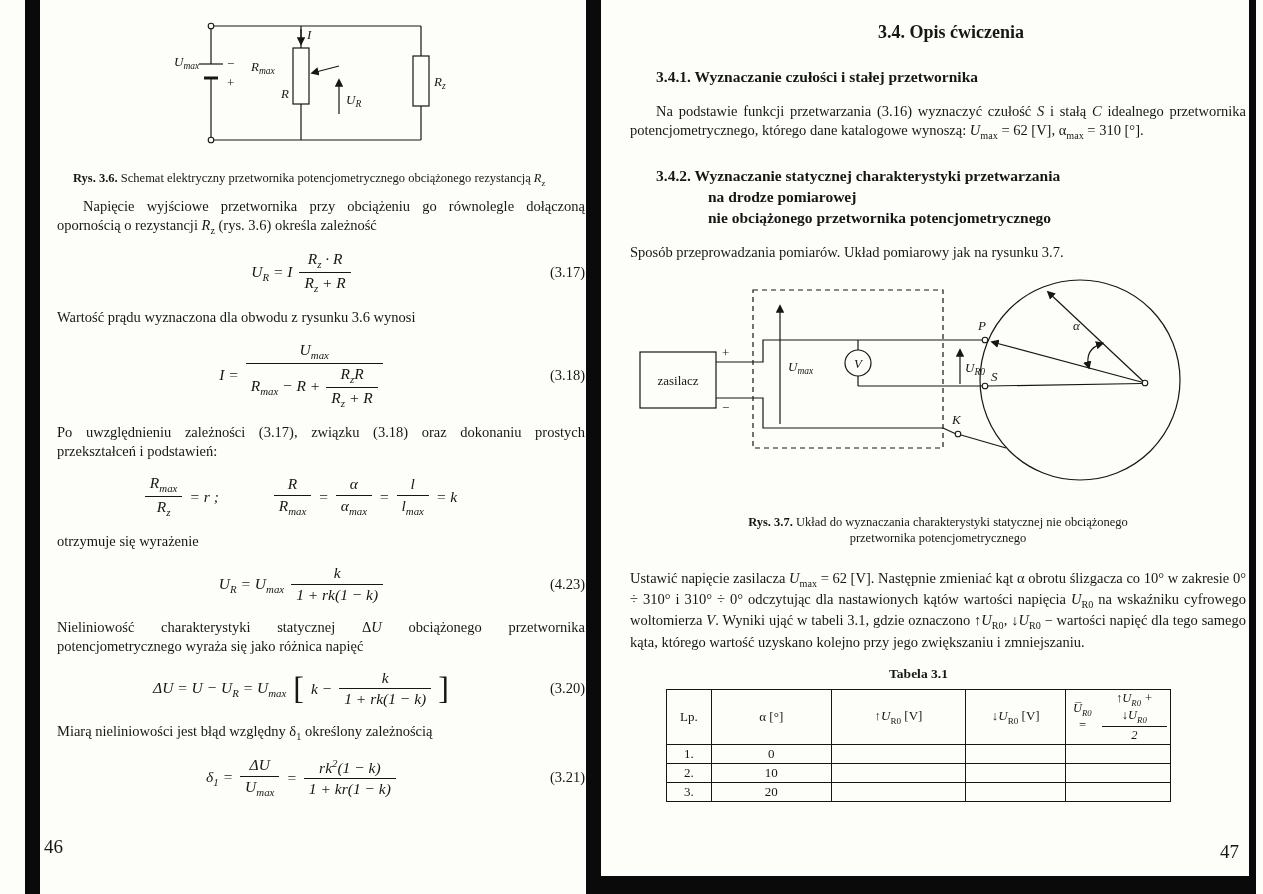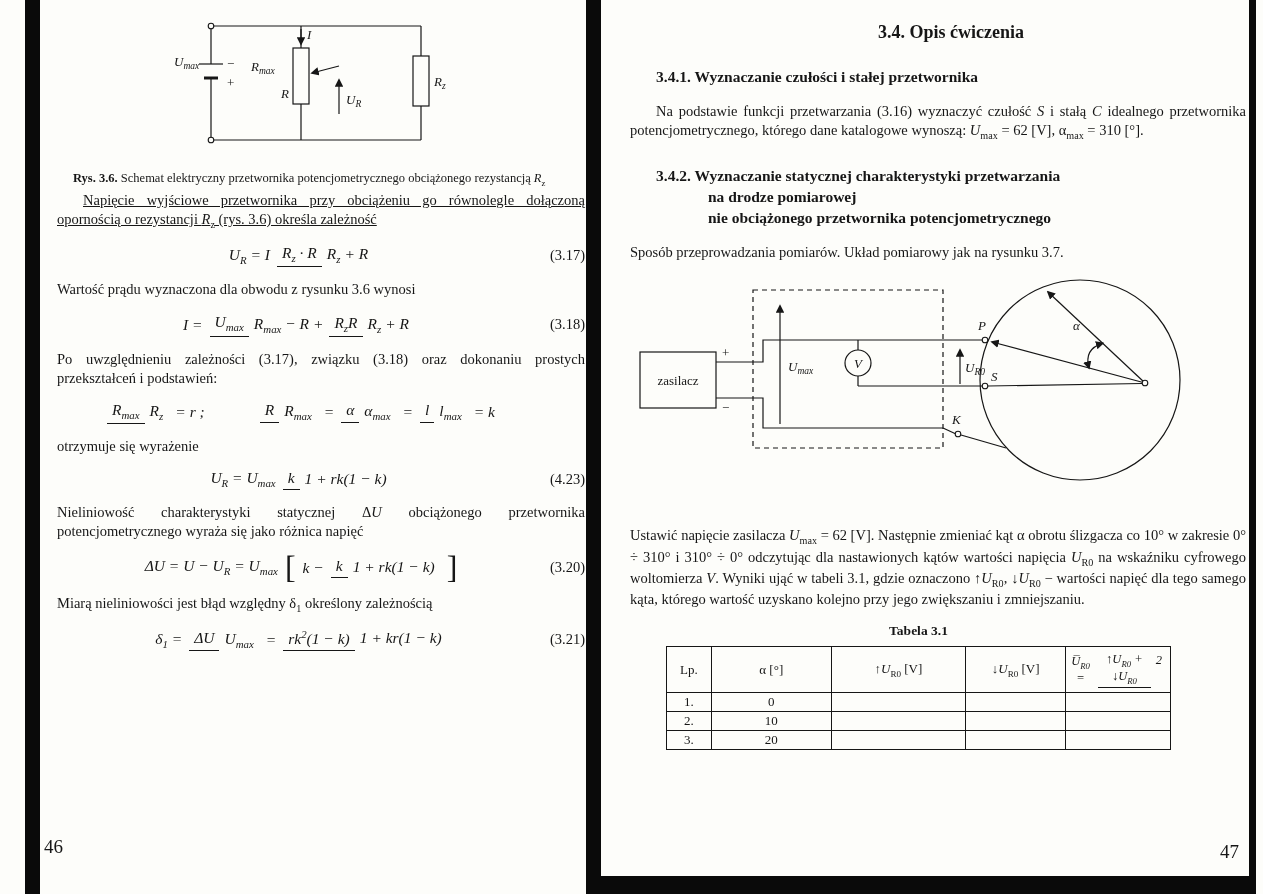--- a/index.html
+++ b/index.html
@@ -29,34 +29,34 @@
   sup { font-size: 70%; }
 
   .caption { font-size: 12.5px; line-height: 1.3; margin-top: 10px; }
   .cap-b { font-weight: bold; }
   .center { text-align: center; }
 
   
   .eq { display: flex; align-items: center; margin: 13px 0; font-style: italic; font-size: 15.5px; }
   .eq-body { flex: 1; display: flex; justify-content: center; align-items: center; gap: 7px; padding-left: 30px; }
   .eq-label { width: 70px; text-align: right; font-style: normal; font-size: 14.5px; }
-  .frac { display: inline-flex; align-items: stretch; vertical-align: middle; }
+  .frac { display: inline-flex; flex-direction: column; align-items: stretch; vertical-align: middle; }
   .frac > .num { border-bottom: 1px solid #161616; text-align: center; padding: 0 5px 1px; line-height: 1.2; }
   .frac > .den { text-align: center; padding: 1px 5px 0; line-height: 1.2; }
   .frow { display: inline-flex; align-items: center; justify-content: center; gap: 6px; }
   .bigbr { font-size: 32px; font-weight: 400; line-height: 0.85; font-style: normal; }
   .gap-right { margin-right: 48px; }
 
   
   .h1 { font-weight: bold; font-size: 18px; margin: 10px 0 0 26px; text-align: center; }
   .h2 { font-weight: bold; font-size: 15.5px; margin: 24px 0 0 26px; line-height: 1.35; }
   .h2 .hang { padding-left: 52px; display: block; }
 
   .m-t14 { margin-top: 14px; }
-  .m-t18 { margin-top: 2px; text-decoration: underline; }
+  .m-t18 { margin-top: 8px; }
   .m-t22 { margin-top: 22px; }
 
   
   .figwrap36 { display: block; margin: 2px auto 0; }
   .figwrap37 { display: block; margin: 14px 0 0 8px; }
   svg text { font-family: "Liberation Serif", "DejaVu Serif", serif; font-size: 13px; fill: #161616; }
   .ssub { font-size: 9.5px; }
   .it { font-style: italic; }
   .up { font-style: normal; }
 
@@ -295,20 +295,24 @@
         <text x="150" y="95" class="it"><tspan>U</tspan><tspan class="ssub" dy="3">max</tspan></text>
         <text x="220" y="92" text-anchor="middle" class="it" font-size="12">V</text>
         <text x="340" y="54" class="it">P</text>
         <text x="353" y="105" class="it">S</text>
         <text x="314" y="148" class="it">K</text>
         <text x="327" y="96" class="it" font-size="11"><tspan>U</tspan><tspan class="ssub" dy="3">R0</tspan></text>
         <text x="435" y="54" class="it" font-size="13">α</text>
       </g>
     </svg>
 
+    <div class="caption center">
+      <span class="cap-b">Rys. 3.7.</span><span> Układ do wyznaczania charakterystyki statycznej nie obciążonego</span><br>
+      <span>przetwornika potencjometrycznego</span>
+    </div>
 
     <p class="para m-t22">Ustawić napięcie zasilacza <i>U</i><sub>max</sub> = 62 [V]. Następnie zmieniać kąt α obrotu ślizgacza co 10° w zakresie 0° ÷ 310° i 310° ÷ 0° odczytując dla nastawionych kątów wartości napięcia <i>U</i><sub>R0</sub> na wskaźniku cyfrowego woltomierza <i>V</i>. Wyniki ująć w tabeli 3.1, gdzie oznaczono ↑<i>U</i><sub>R0</sub>, ↓<i>U</i><sub>R0</sub> − wartości napięć dla tego samego kąta, którego wartość uzyskano kolejno przy jego zwiększaniu i zmniejszaniu.</p>
 
     <div class="table-zone">
       <div class="table-title">Tabela 3.1</div>
       <table class="t31">
         <colgroup>
           <col style="width:45px">
             <col style="width:120px">
             <col style="width:135px">

